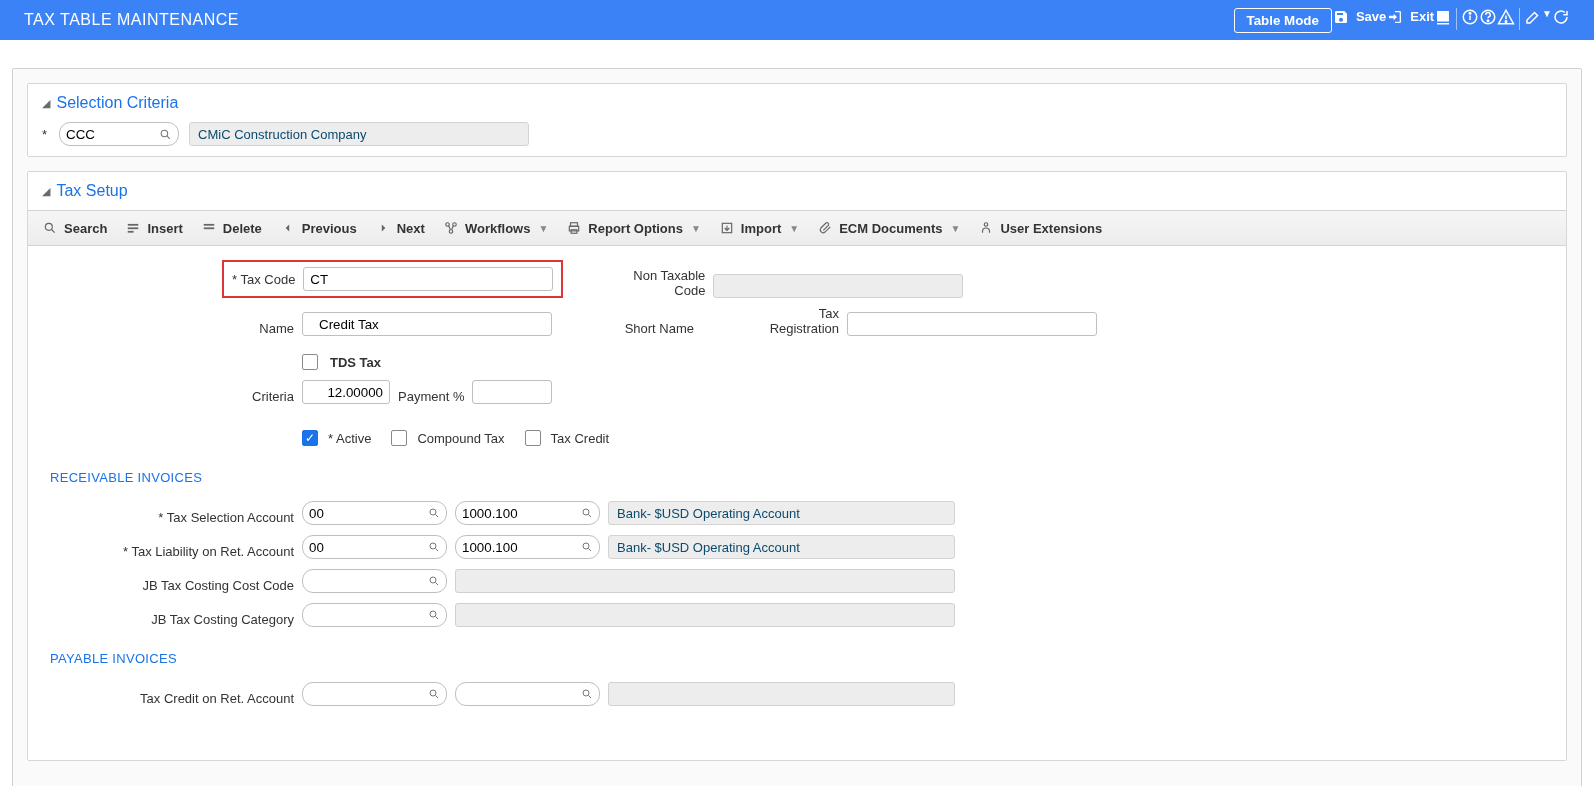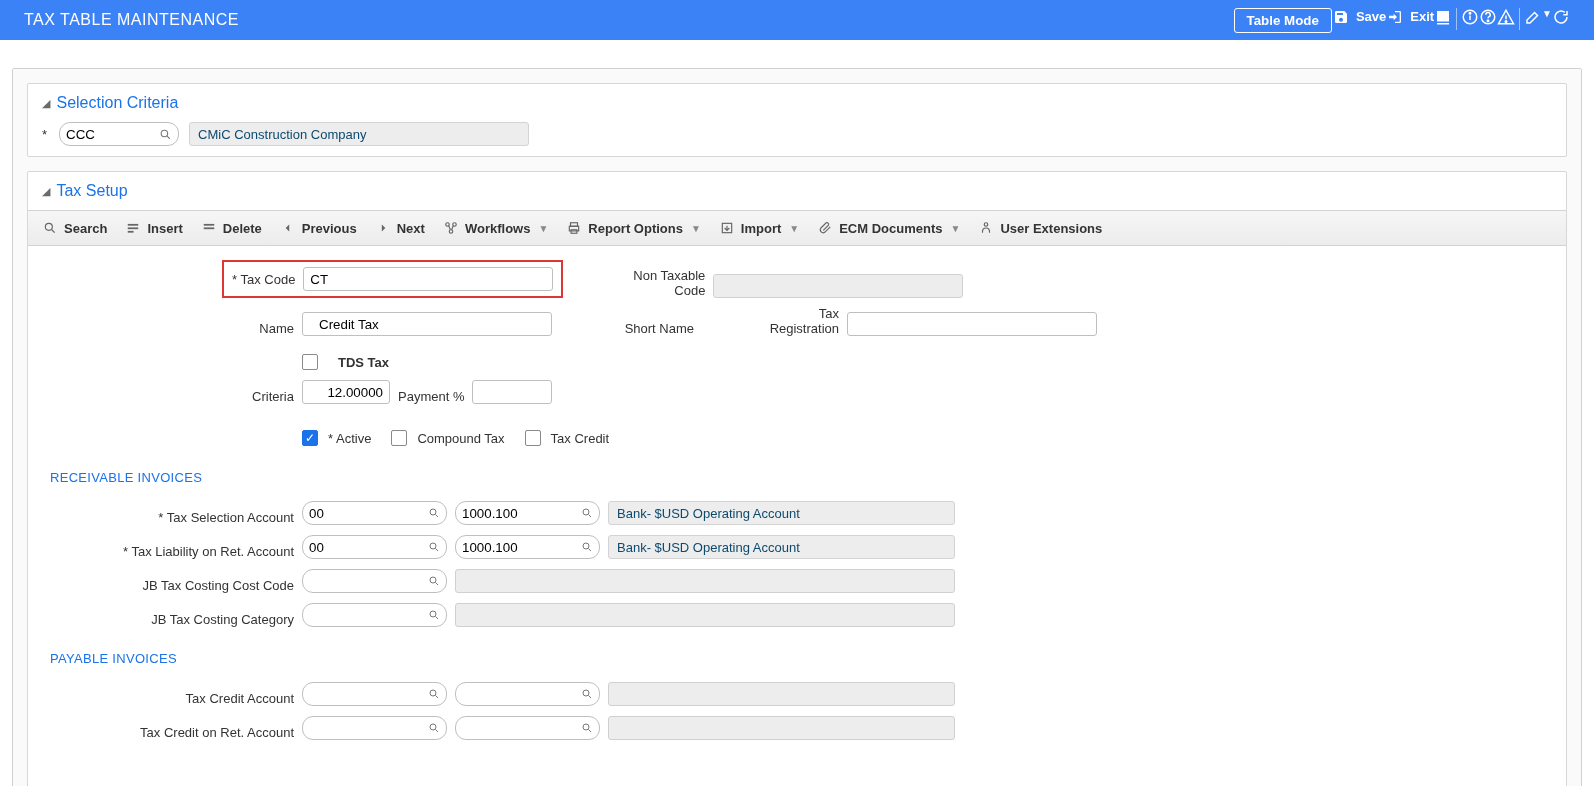--- a/index.html
+++ b/index.html
@@ -251,21 +251,21 @@
         <div style="width:70px"></div>
         <span style="width:80px;text-align:right;padding-right:8px">Short Name</span>
         <div style="width:45px"></div>
         <span style="width:100px;text-align:right;padding-right:8px">Tax Registration</span>
         <input class="input" style="width: 250px;" value="">
       </div>
 
       <div class="row">
         <div class="label"></div>
         <div class="checkbox"></div>
-        <span style="margin-left:20px;font-weight:bold">TDS Tax</span>
+        <span style="margin-left:12px;font-weight:bold">TDS Tax</span>
       </div>
 
       <div class="row">
         <div class="label">Criteria</div>
         <input class="input" style="width: 88px; text-align: right;" value="12.00000">
         <span style="margin:0 8px">Payment %</span>
         <input class="input" style="width: 80px;" value="">
       </div>
 
       <div class="row" style="margin-top:8px">
@@ -360,22 +360,23 @@
                 <line x1="15" y1="15" x2="20" y2="20"></line>
               </svg>
             </span>
           </div>
         <div style="width:8px"></div>
         <div class="disabled-field" style="width:500px"></div>
       </div>
 
       <div class="section-label">PAYABLE INVOICES</div>
 
-      <div class="row">
-        <div class="label">Tax Credit Account</div>
+
+      <div class="row">
+        <div class="label">Tax Credit on Ret. Account</div>
         <div class="lookup" style="width:145px">
             <input style="">
             <span class="mag">
               <svg viewBox="0 0 24 24" width="12" height="12" fill="none" stroke="currentColor" stroke-width="2">
                 <circle cx="10" cy="10" r="6"></circle>
                 <line x1="15" y1="15" x2="20" y2="20"></line>
               </svg>
             </span>
           </div>
         <div style="width:8px"></div>
@@ -386,45 +387,20 @@
                 <circle cx="10" cy="10" r="6"></circle>
                 <line x1="15" y1="15" x2="20" y2="20"></line>
               </svg>
             </span>
           </div>
         <div style="width:8px"></div>
         <div class="disabled-field" style="width:347px"></div>
       </div>
 
       <div class="row">
-        <div class="label">Tax Credit on Ret. Account</div>
-        <div class="lookup" style="width:145px">
-            <input style="">
-            <span class="mag">
-              <svg viewBox="0 0 24 24" width="12" height="12" fill="none" stroke="currentColor" stroke-width="2">
-                <circle cx="10" cy="10" r="6"></circle>
-                <line x1="15" y1="15" x2="20" y2="20"></line>
-              </svg>
-            </span>
-          </div>
-        <div style="width:8px"></div>
-        <div class="lookup" style="width:145px">
-            <input style="">
-            <span class="mag">
-              <svg viewBox="0 0 24 24" width="12" height="12" fill="none" stroke="currentColor" stroke-width="2">
-                <circle cx="10" cy="10" r="6"></circle>
-                <line x1="15" y1="15" x2="20" y2="20"></line>
-              </svg>
-            </span>
-          </div>
-        <div style="width:8px"></div>
-        <div class="disabled-field" style="width:347px"></div>
-      </div>
-
-      <div class="row">
         <div class="label"></div>
 
       </div>
 
     </div>
   </div>
 
 </div>
 
 </body></html>

